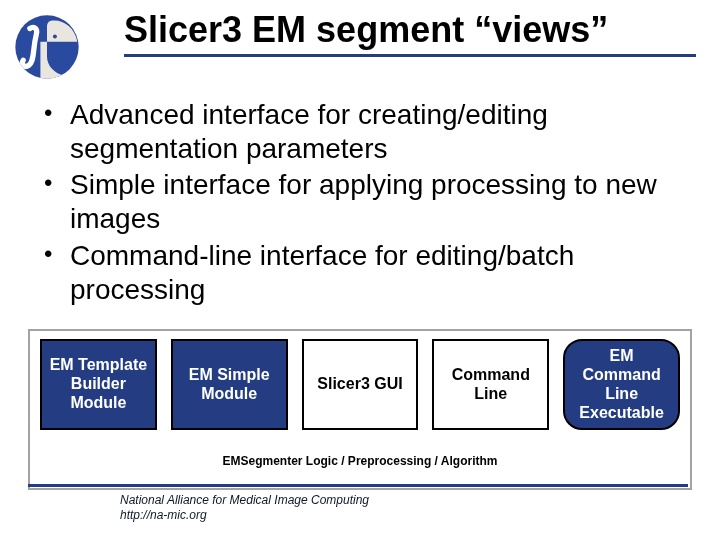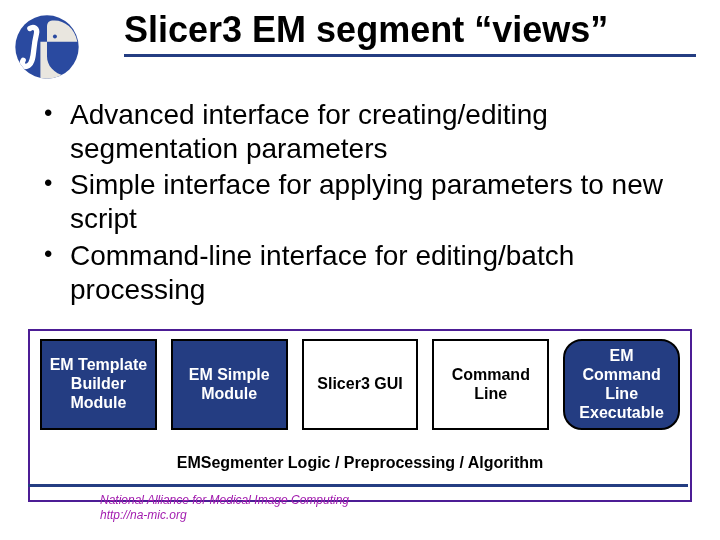--- a/index.html
+++ b/index.html
@@ -51,21 +51,21 @@
   }
   .bullets li::before {
     content: "•";
     position: absolute;
     left: 0;
     top: 0;
     font-size: 24px;
   }
   .diagram {
     margin: 22px 28px 0 28px;
-    border: 2px solid #4c1d95;
+    border: 2px solid #a3a3a3;
     background: #fff;
   }
   .diagram-row {
     display: flex;
     align-items: stretch;
     gap: 14px;
     padding: 8px 10px;
   }
   .box {
     flex: 1 1 0;
@@ -84,44 +84,44 @@
     color: #fff;
     border: 2px solid #000;
   }
   .box.light {
     background: #fff;
     color: #000;
     border: 2px solid #000;
   }
   .logic-row {
     border-top: 2px solid transparent;
-    padding: 14px 10px 28px 10px;
+    padding: 14px 10px 20px 10px;
     text-align: center;
-    font-size: 16px;
+    font-size: 12px;
     font-weight: bold;
   }
   .footer {
     position: absolute;
     left: 0;
     right: 0;
     bottom: 18px;
     padding: 0 28px;
   }
   .footer-rule {
     height: 3px;
     background: #243d82;
     margin: 0 0 6px 0;
     width: 660px;
   }
   .footer-text {
     font-size: 12px;
     font-style: italic;
-    color: #a21caf;
+    color: #0f172a;
     line-height: 1.2;
-    margin-left: 72px;
+    margin-left: 92px;
   }
 </style>
 </head>
 <body>
 
 <div class="header">
   <div class="logo">
     <svg width="66" height="66" viewBox="0 0 100 100">
       <defs>
         <clipPath id="c">
@@ -137,21 +137,21 @@
     </svg>
   </div>
   <div class="title-wrap">
     <div class="title">Slicer3 EM segment “views”</div>
     <div class="title-rule"></div>
   </div>
 </div>
 
 <ul class="bullets">
   <li>Advanced interface for creating/editing segmentation parameters</li>
-  <li>Simple interface for applying parameters to new script</li>
+  <li>Simple interface for applying processing to new images</li>
   <li>Command-line interface for editing/batch processing</li>
 </ul>
 
 <div class="diagram">
   <div class="diagram-row">
     <div class="box dark" style="white-space: pre-line;">EM Template
 Builder
 Module</div>
     <div class="box dark" style="white-space: pre-line;">EM Simple
 Module</div>

